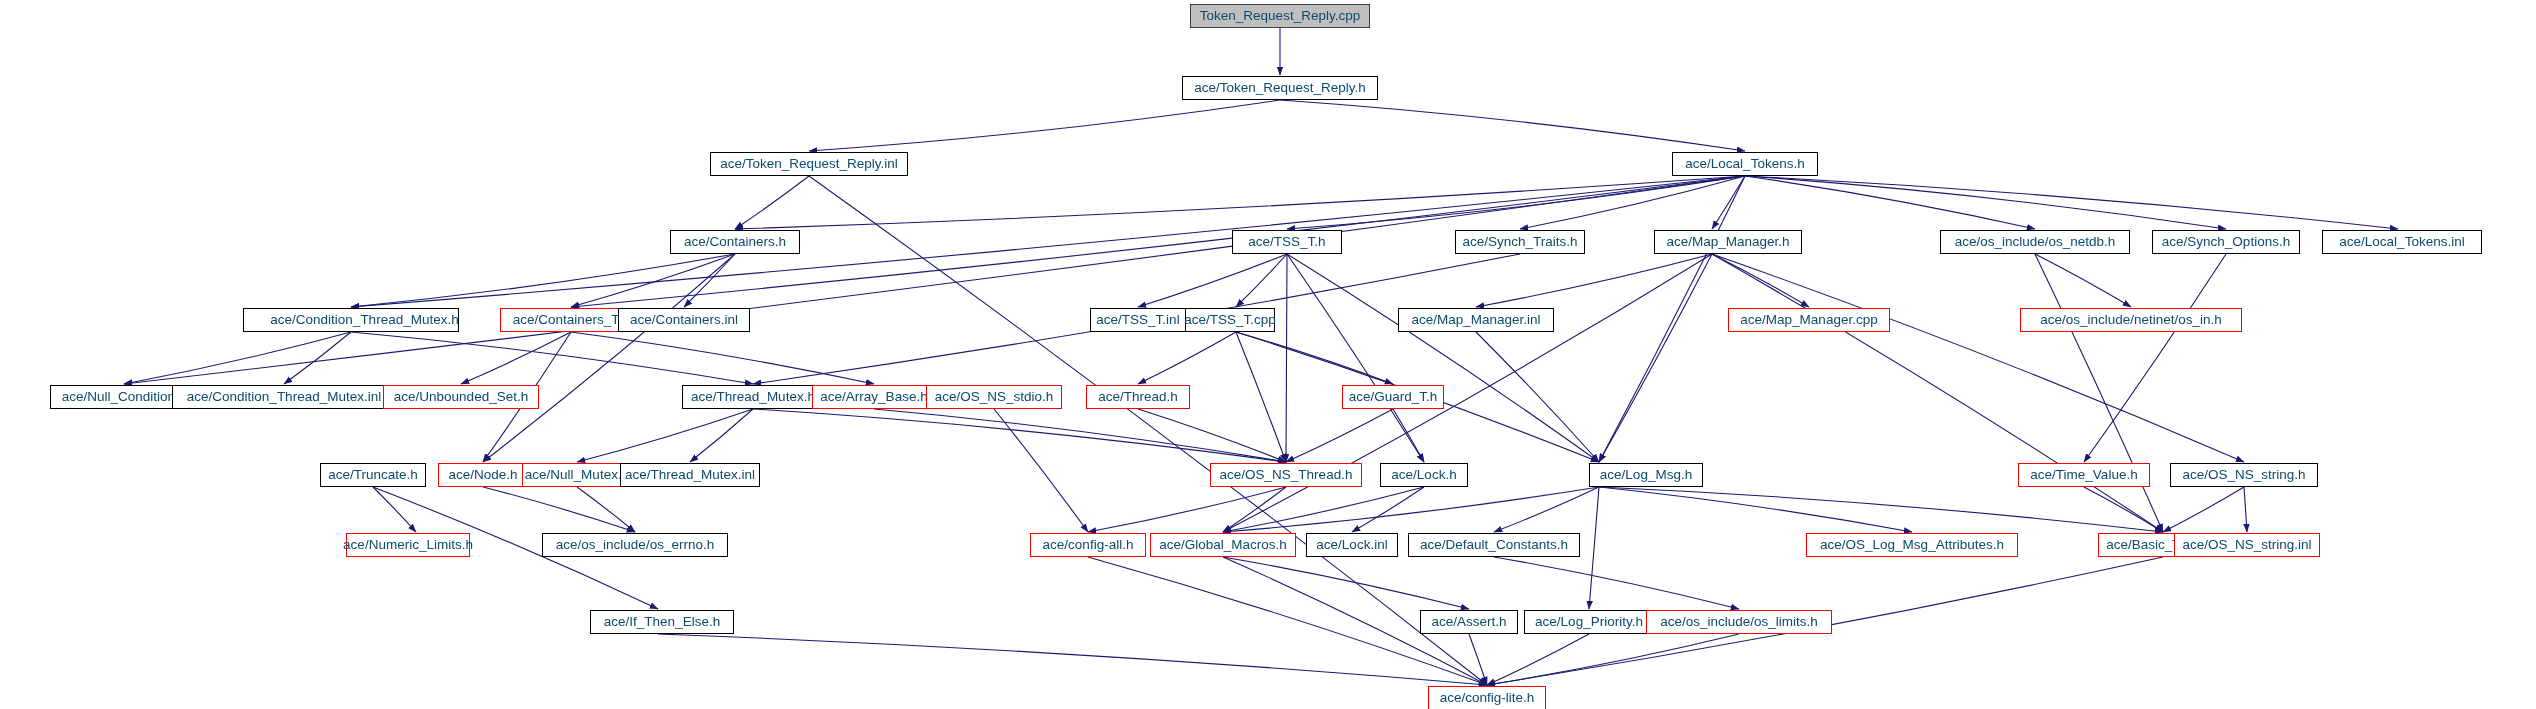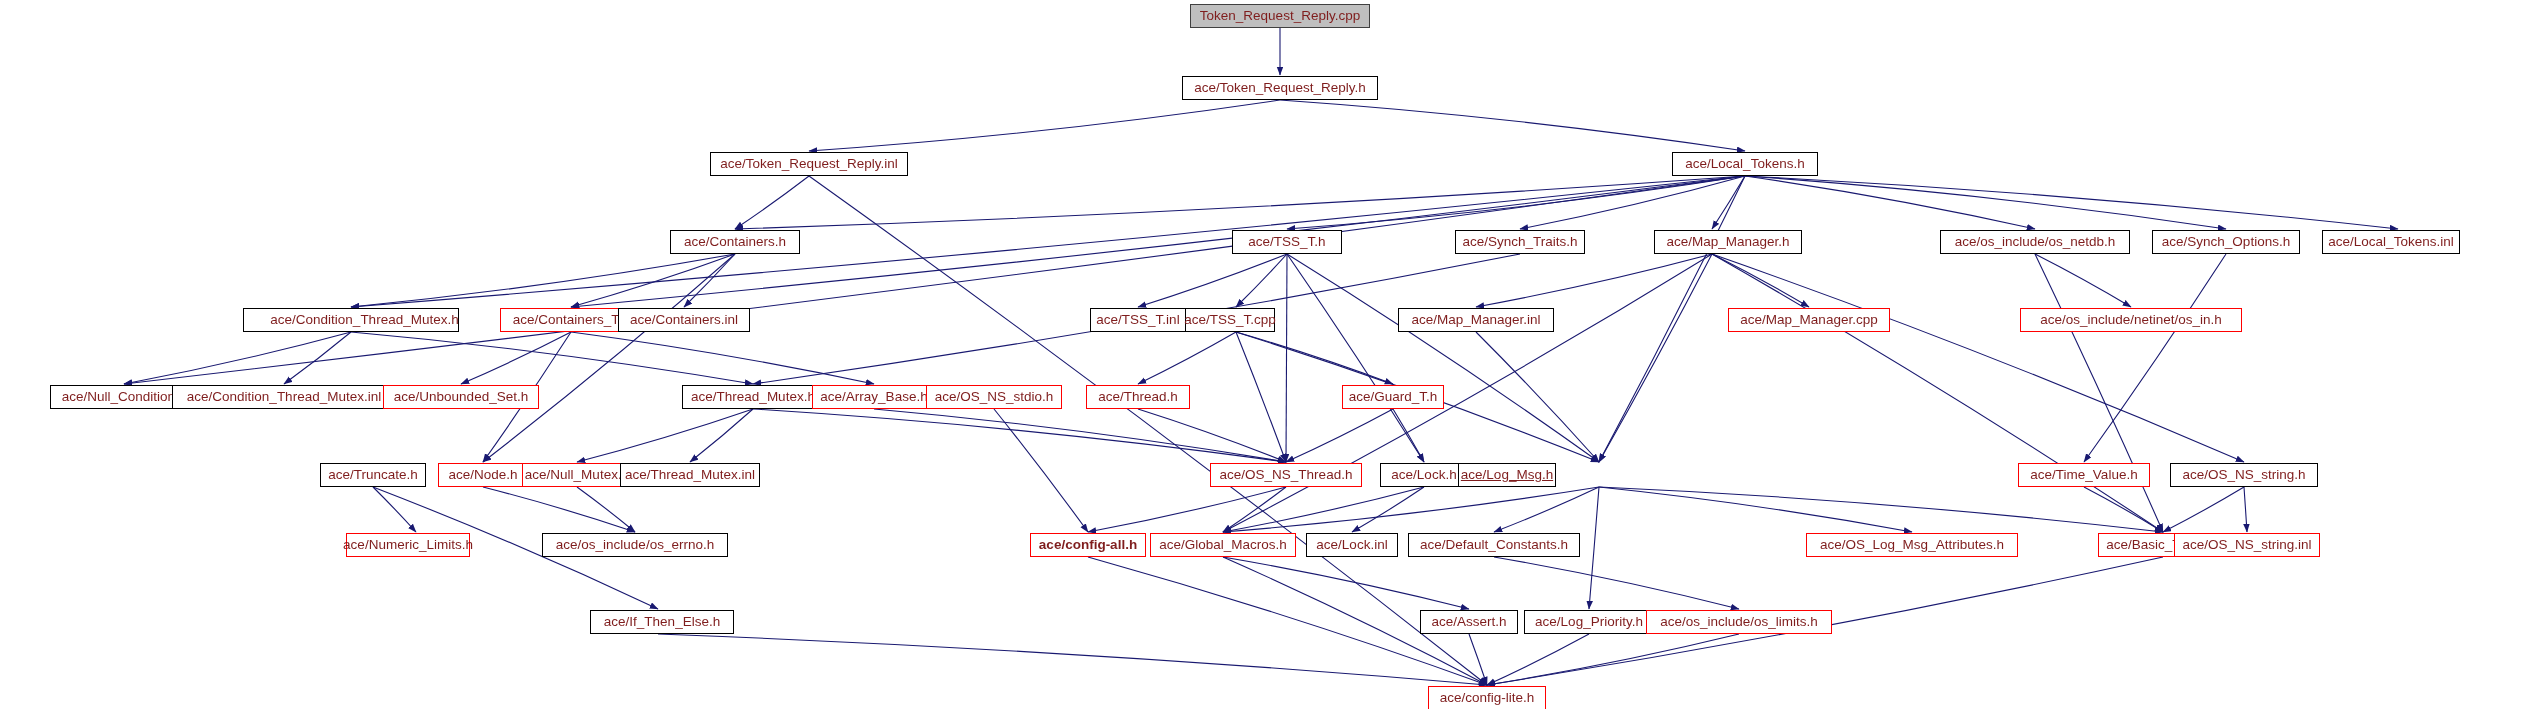--- a/index.html
+++ b/index.html
@@ -10,21 +10,21 @@
     background:#ffffff;
     font-family:"Liberation Sans","DejaVu Sans",sans-serif;
     overflow:hidden;
   }
   svg#edges{position:absolute;left:0;top:0;width:2536px;height:709px;}
   .node{
     position:absolute;
     box-sizing:border-box;
     border:1px solid #000000;
     background:#ffffff;
-    color:#7f1d1d;
+    color:#0c4a6e;
     font-size:13.5px;
     line-height:1;
     display:flex;
     align-items:center;
     justify-content:center;
     white-space:nowrap;
     padding:0 5px;
     height:24px;
   }
   .node.red{border-color:#ff0000;}
@@ -146,21 +146,21 @@
       </div>
       <div class="node" style="left: 1638px; top: 230px; width: 148px; margin-left: 16px;">
         <span>ace/Map_Manager.h</span>
       </div>
       <div class="node" style="left: 1940px; top: 230px; width: 190px;">
         <span>ace/os_include/os_netdb.h</span>
       </div>
       <div class="node" style="left: 2152px; top: 230px; width: 148px;">
         <span>ace/Synch_Options.h</span>
       </div>
-      <div class="node" style="left: 2322px; top: 230px; width: 138px;">
+      <div class="node" style="left: 2322px; top: 230px; width: 160px;">
         <span>ace/Local_Tokens.inl</span>
       </div>
       <div class="node" style="left: 243px; top: 308px; width: 216px; padding-left: 32px;">
         <span>ace/Condition_Thread_Mutex.h</span>
       </div>
       <div class="node red" style="left: 500px; top: 308px; width: 142px;">
         <span>ace/Containers_T.h</span>
       </div>
       <div class="node" style="left: 618px; top: 308px; width: 132px;">
         <span>ace/Containers.inl</span>
@@ -215,36 +215,36 @@
       </div>
       <div class="node" style="left: 620px; top: 463px; width: 140px;">
         <span>ace/Thread_Mutex.inl</span>
       </div>
       <div class="node red" style="left: 1210px; top: 463px; width: 152px;">
         <span>ace/OS_NS_Thread.h</span>
       </div>
       <div class="node" style="left: 1380px; top: 463px; width: 88px;">
         <span>ace/Lock.h</span>
       </div>
-      <div class="node" style="left: 1458px; top: 463px; width: 98px; text-decoration: underline;">
+      <div class="node" style="left: 1589px; top: 463px; width: 114px;">
         <span>ace/Log_Msg.h</span>
       </div>
       <div class="node red" style="left: 2018px; top: 463px; width: 132px;">
         <span>ace/Time_Value.h</span>
       </div>
       <div class="node" style="left: 2170px; top: 463px; width: 148px;">
         <span>ace/OS_NS_string.h</span>
       </div>
       <div class="node red" style="left: 346px; top: 533px; width: 124px;">
         <span>ace/Numeric_Limits.h</span>
       </div>
       <div class="node" style="left: 542px; top: 533px; width: 186px;">
         <span>ace/os_include/os_errno.h</span>
       </div>
-      <div class="node red" style="left: 1030px; top: 533px; width: 116px; font-weight: bold;">
+      <div class="node red" style="left: 1030px; top: 533px; width: 116px;">
         <span>ace/config-all.h</span>
       </div>
       <div class="node red" style="left: 1150px; top: 533px; width: 146px;">
         <span>ace/Global_Macros.h</span>
       </div>
       <div class="node" style="left: 1306px; top: 533px; width: 92px;">
         <span>ace/Lock.inl</span>
       </div>
       <div class="node" style="left: 1408px; top: 533px; width: 172px;">
         <span>ace/Default_Constants.h</span>

